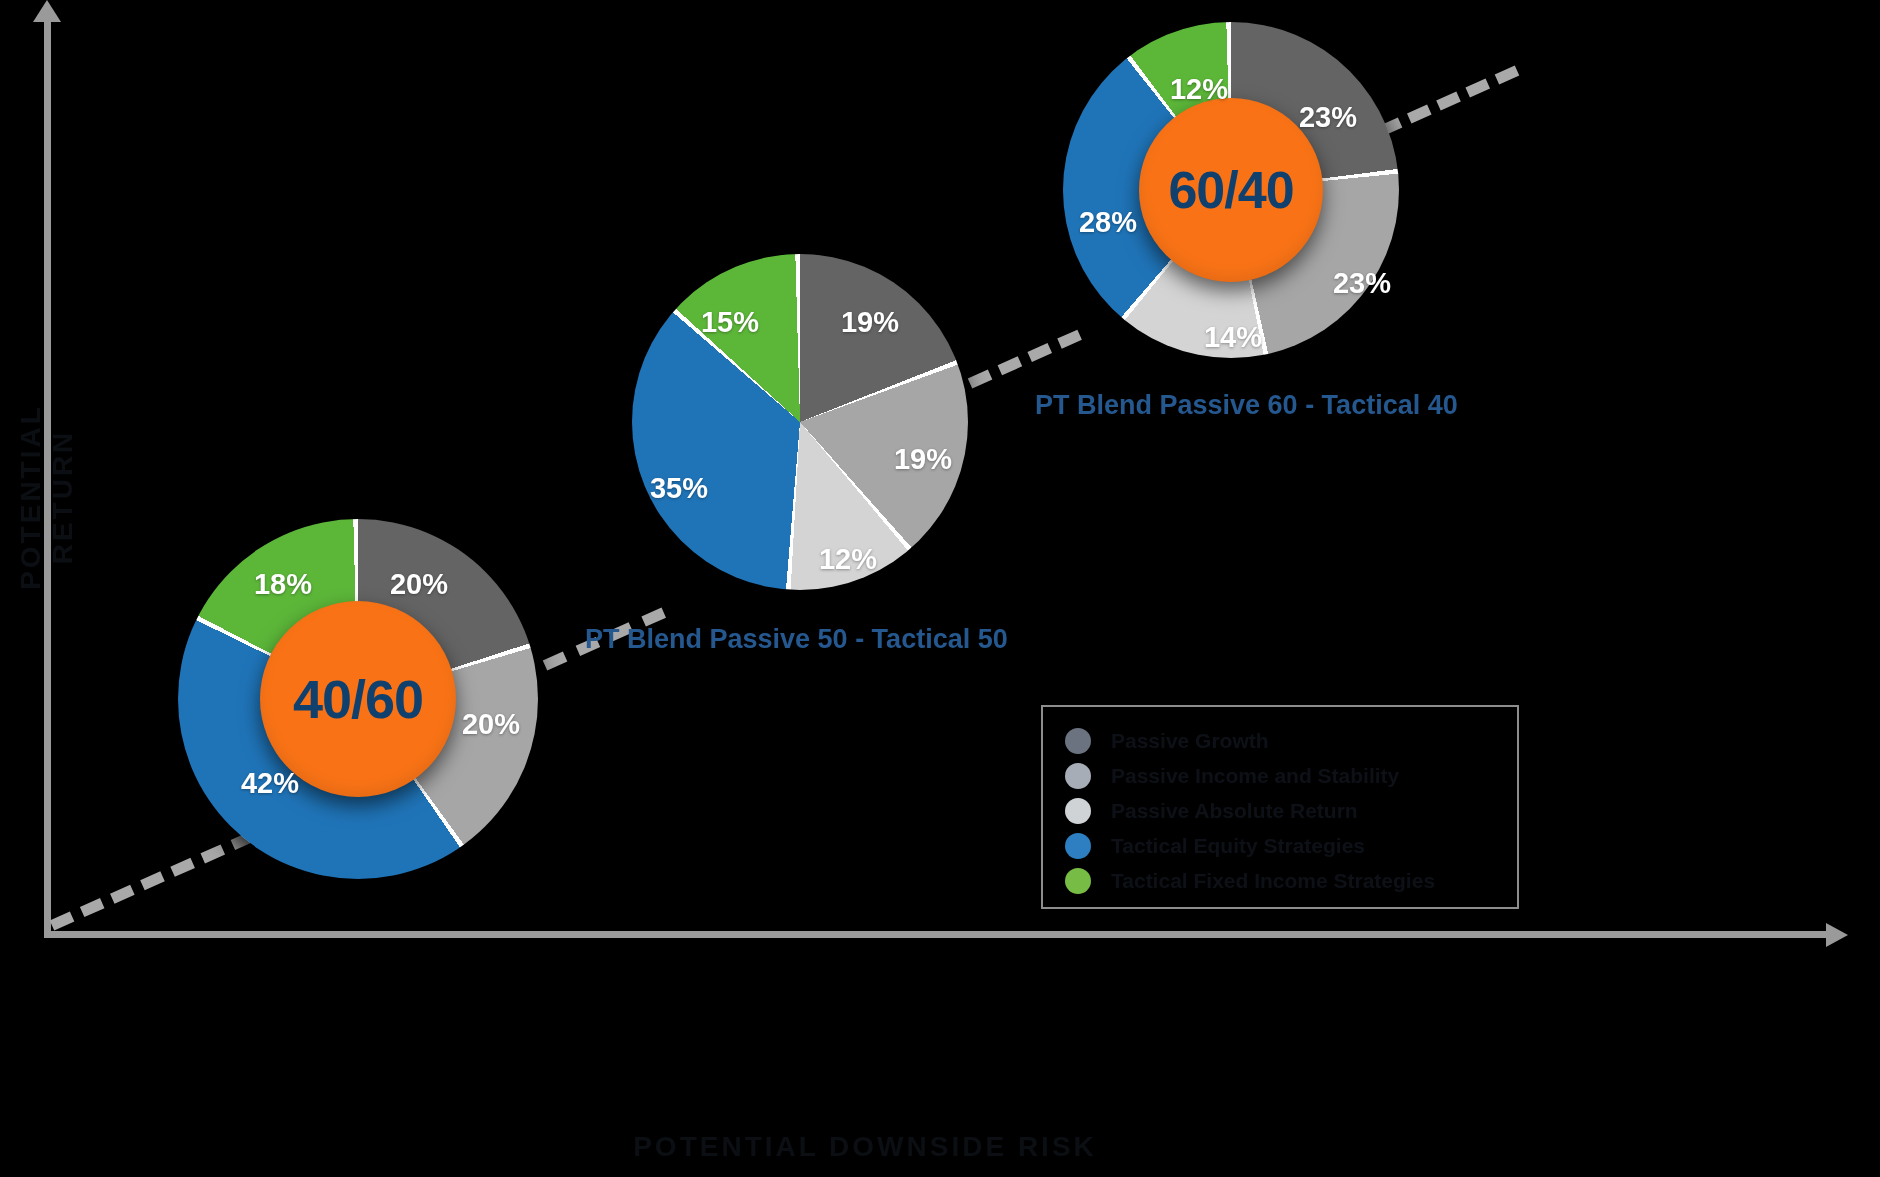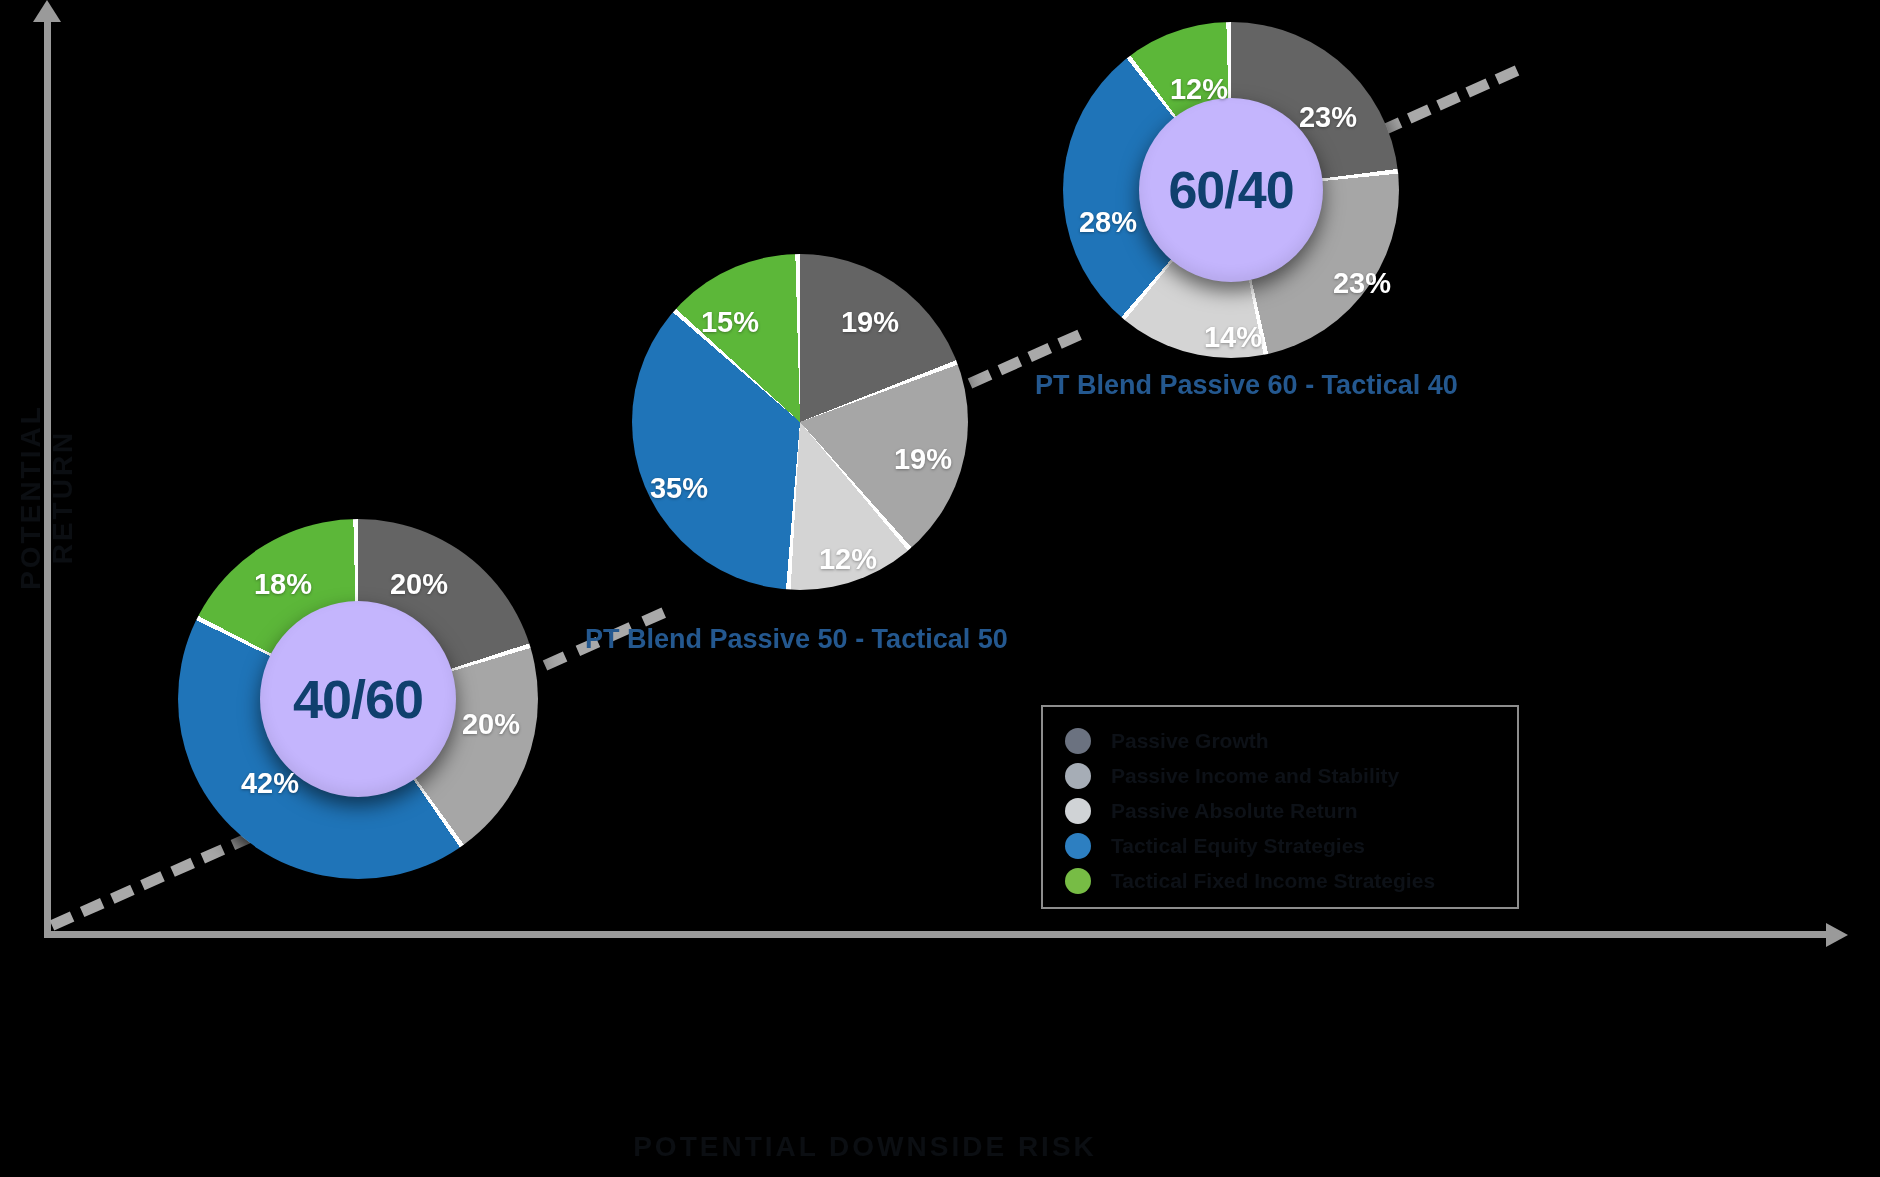--- a/index.html
+++ b/index.html
@@ -24,21 +24,21 @@
           color:#0b0e12;font-size:28px;font-weight:bold;letter-spacing:3px;
           font-family:"Liberation Sans",sans-serif;}
 
   
   .trend{position:absolute;height:0;border-top:11px dashed #a9a9a9;transform-origin:left center;}
 
   
   .donut-group{position:absolute;}
   .donut{position:absolute;border-radius:50%;
          box-shadow:0 10px 26px rgba(0,0,0,0.85);}
-  .hub{position:absolute;border-radius:50%;background:#c4b5fd;
+  .hub{position:absolute;border-radius:50%;background:#f97316;
        box-shadow:0 9px 20px rgba(0,0,0,0.55), inset 0 -6px 14px rgba(0,0,0,0.08);
        display:flex;align-items:center;justify-content:center;}
   .hub span{color:#10406e;font-weight:bold;font-family:"Liberation Sans",sans-serif;
             letter-spacing:-1px;}
   .seg-label{position:absolute;color:#ffffff;font-weight:bold;
              font-family:"Liberation Sans",sans-serif;
              text-shadow:0 1px 3px rgba(0,0,0,.35);
              transform:translate(-50%,-50%);white-space:nowrap;}
   .caption{position:absolute;color:#24588f;font-weight:bold;
            font-family:"Liberation Sans",sans-serif;white-space:nowrap;}
@@ -57,21 +57,21 @@
   #g2 .seg-label{font-size:29px;}
 
   #g3{left:1063px;top:22px;width:336px;height:336px;}
   #g3 .donut{left:0;top:0;width:336px;height:336px;}
   #g3 .hub{left:76px;top:76px;width:184px;height:184px;}
   #g3 .hub span{font-size:52px;}
   #g3 .seg-label{font-size:29px;}
 
   #cap1{left:150px;top:888px;font-size:27px;}
   #cap2{left:585px;top:624px;font-size:27px;}
-  #cap3{left:1035px;top:370px;font-size:27px;}
+  #cap3{left:1035px;top:390px;font-size:27px;}
 
   
   #legend{position:absolute;left:1041px;top:705px;width:478px;height:204px;
           border:2px solid #8d8d8d;background:#000;box-sizing:border-box;
           padding:16px 0 0 22px;}
   .legend-row{display:flex;align-items:center;height:35px;}
   .legend-dot{width:26px;height:26px;border-radius:50%;flex:0 0 auto;margin-right:20px;}
   .legend-text{color:#0d1117;font-size:21px;font-weight:bold;
                font-family:"Liberation Sans",sans-serif;white-space:nowrap;}
 </style>

